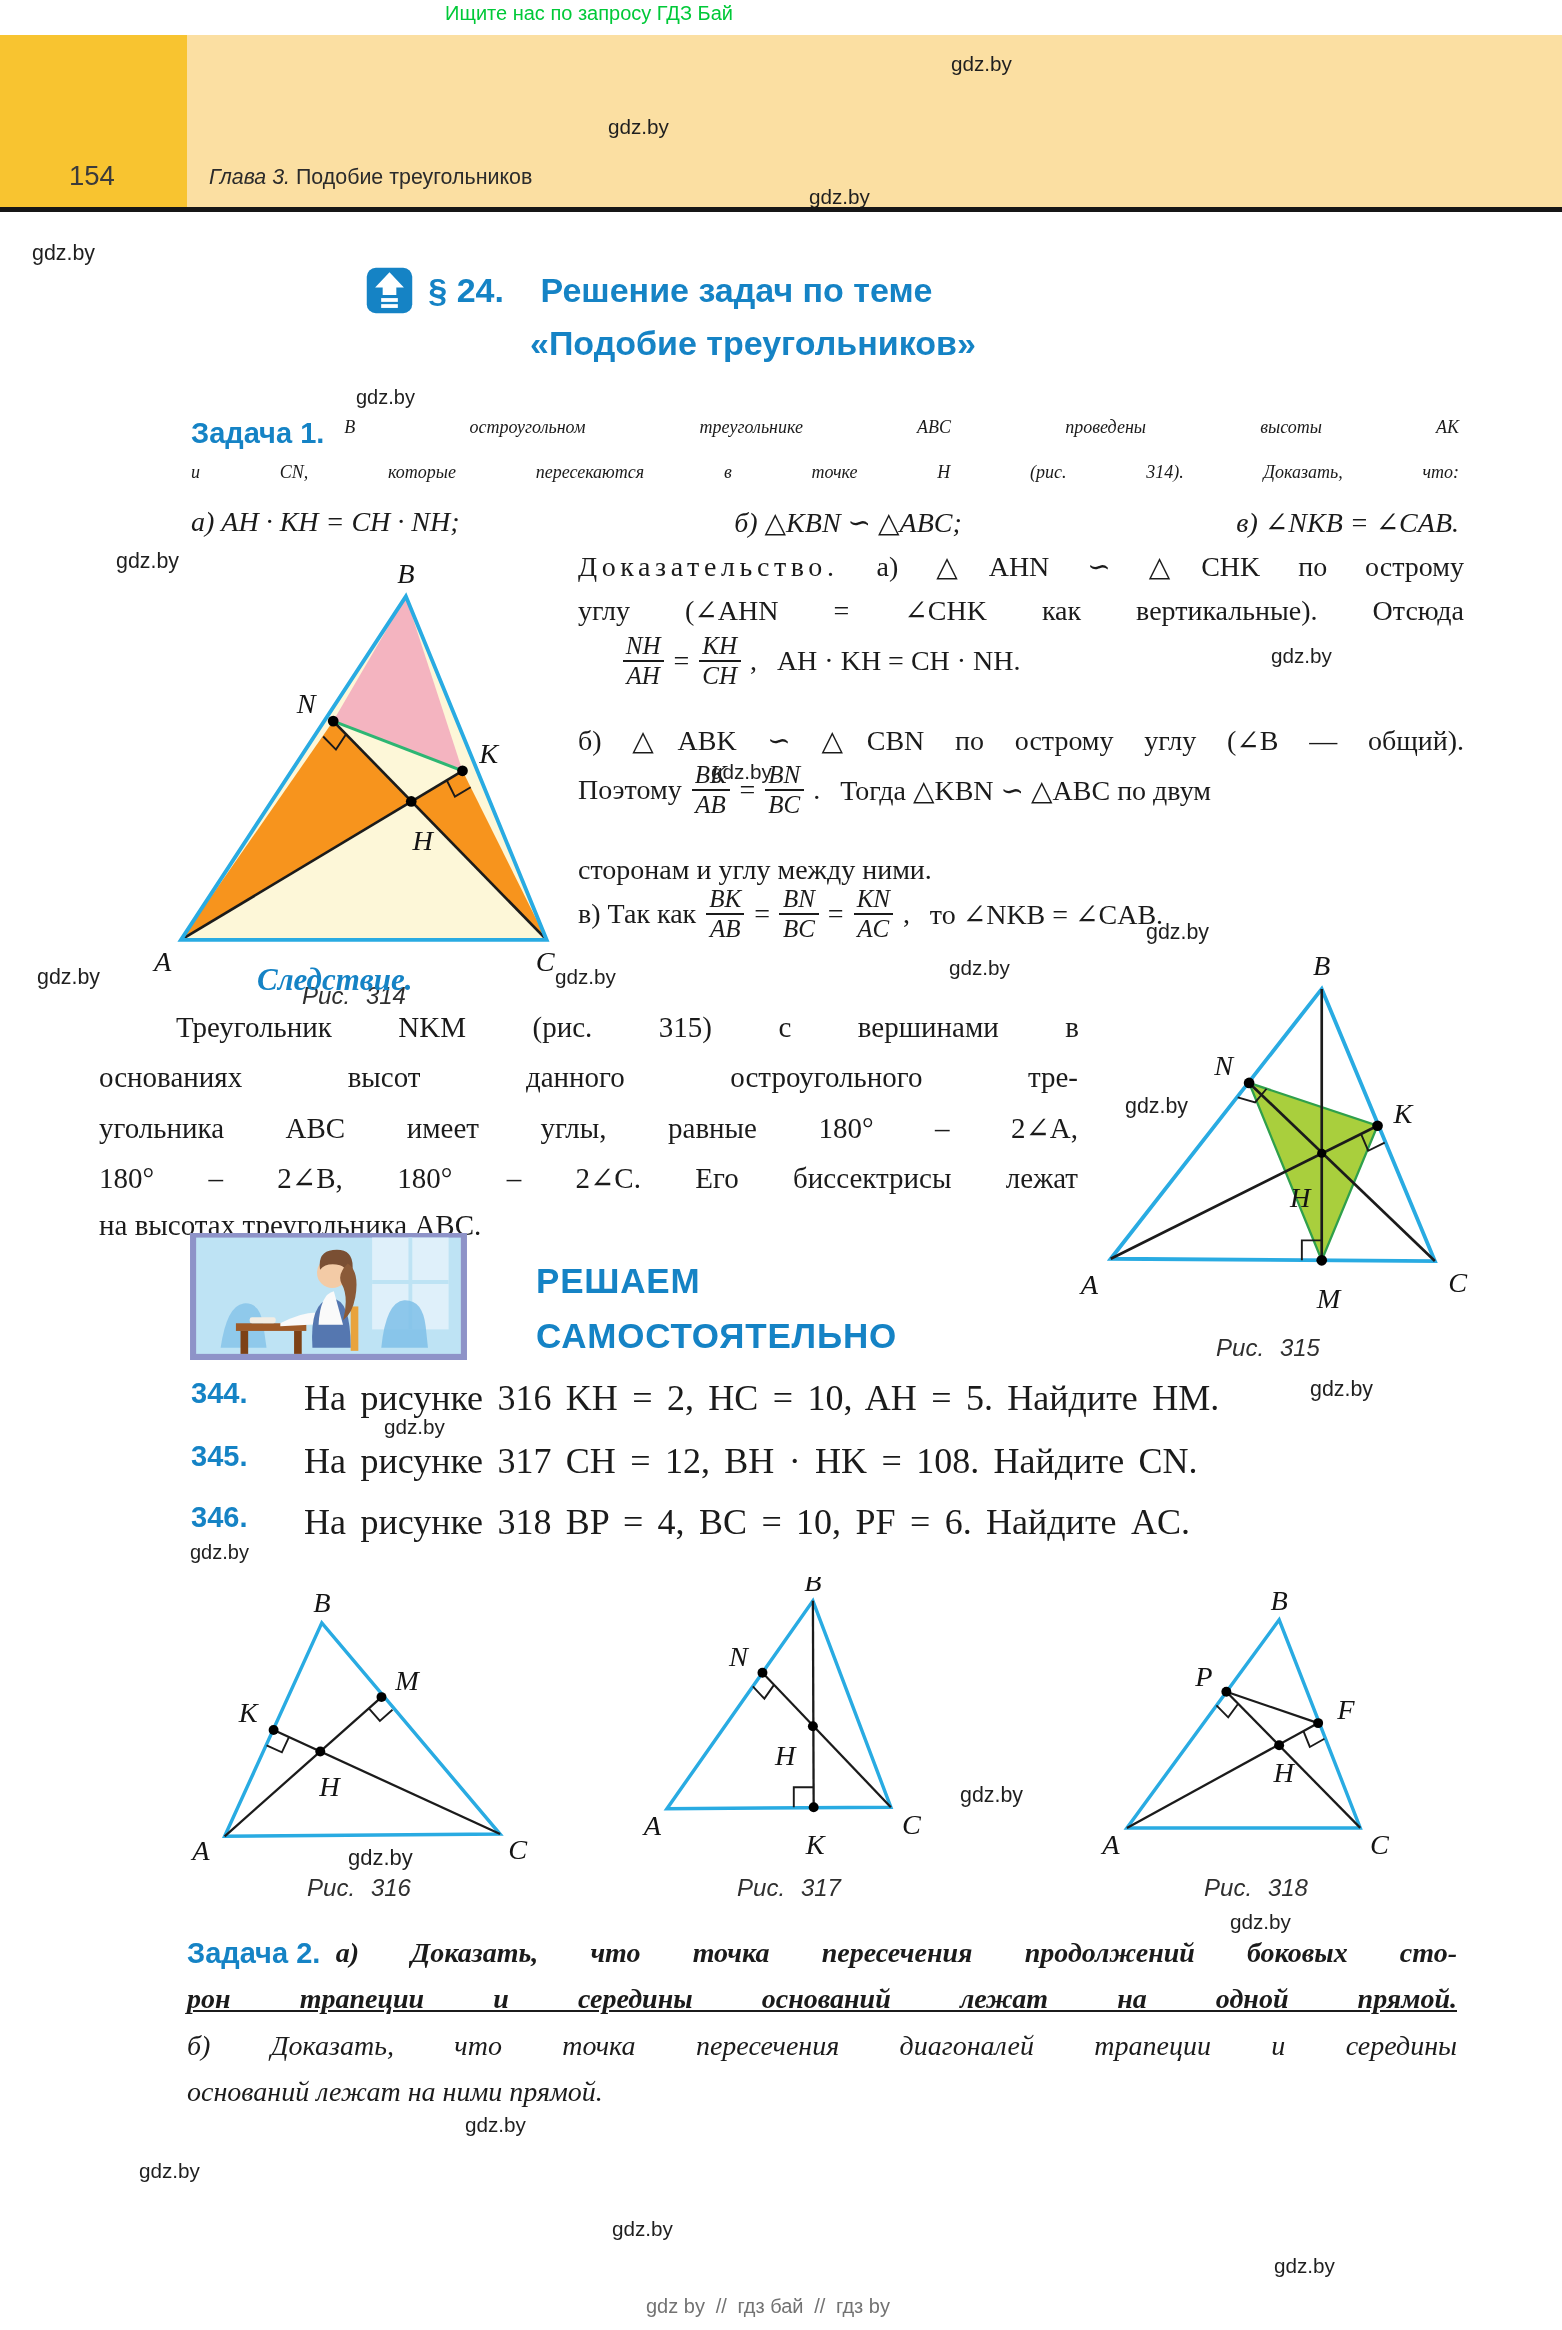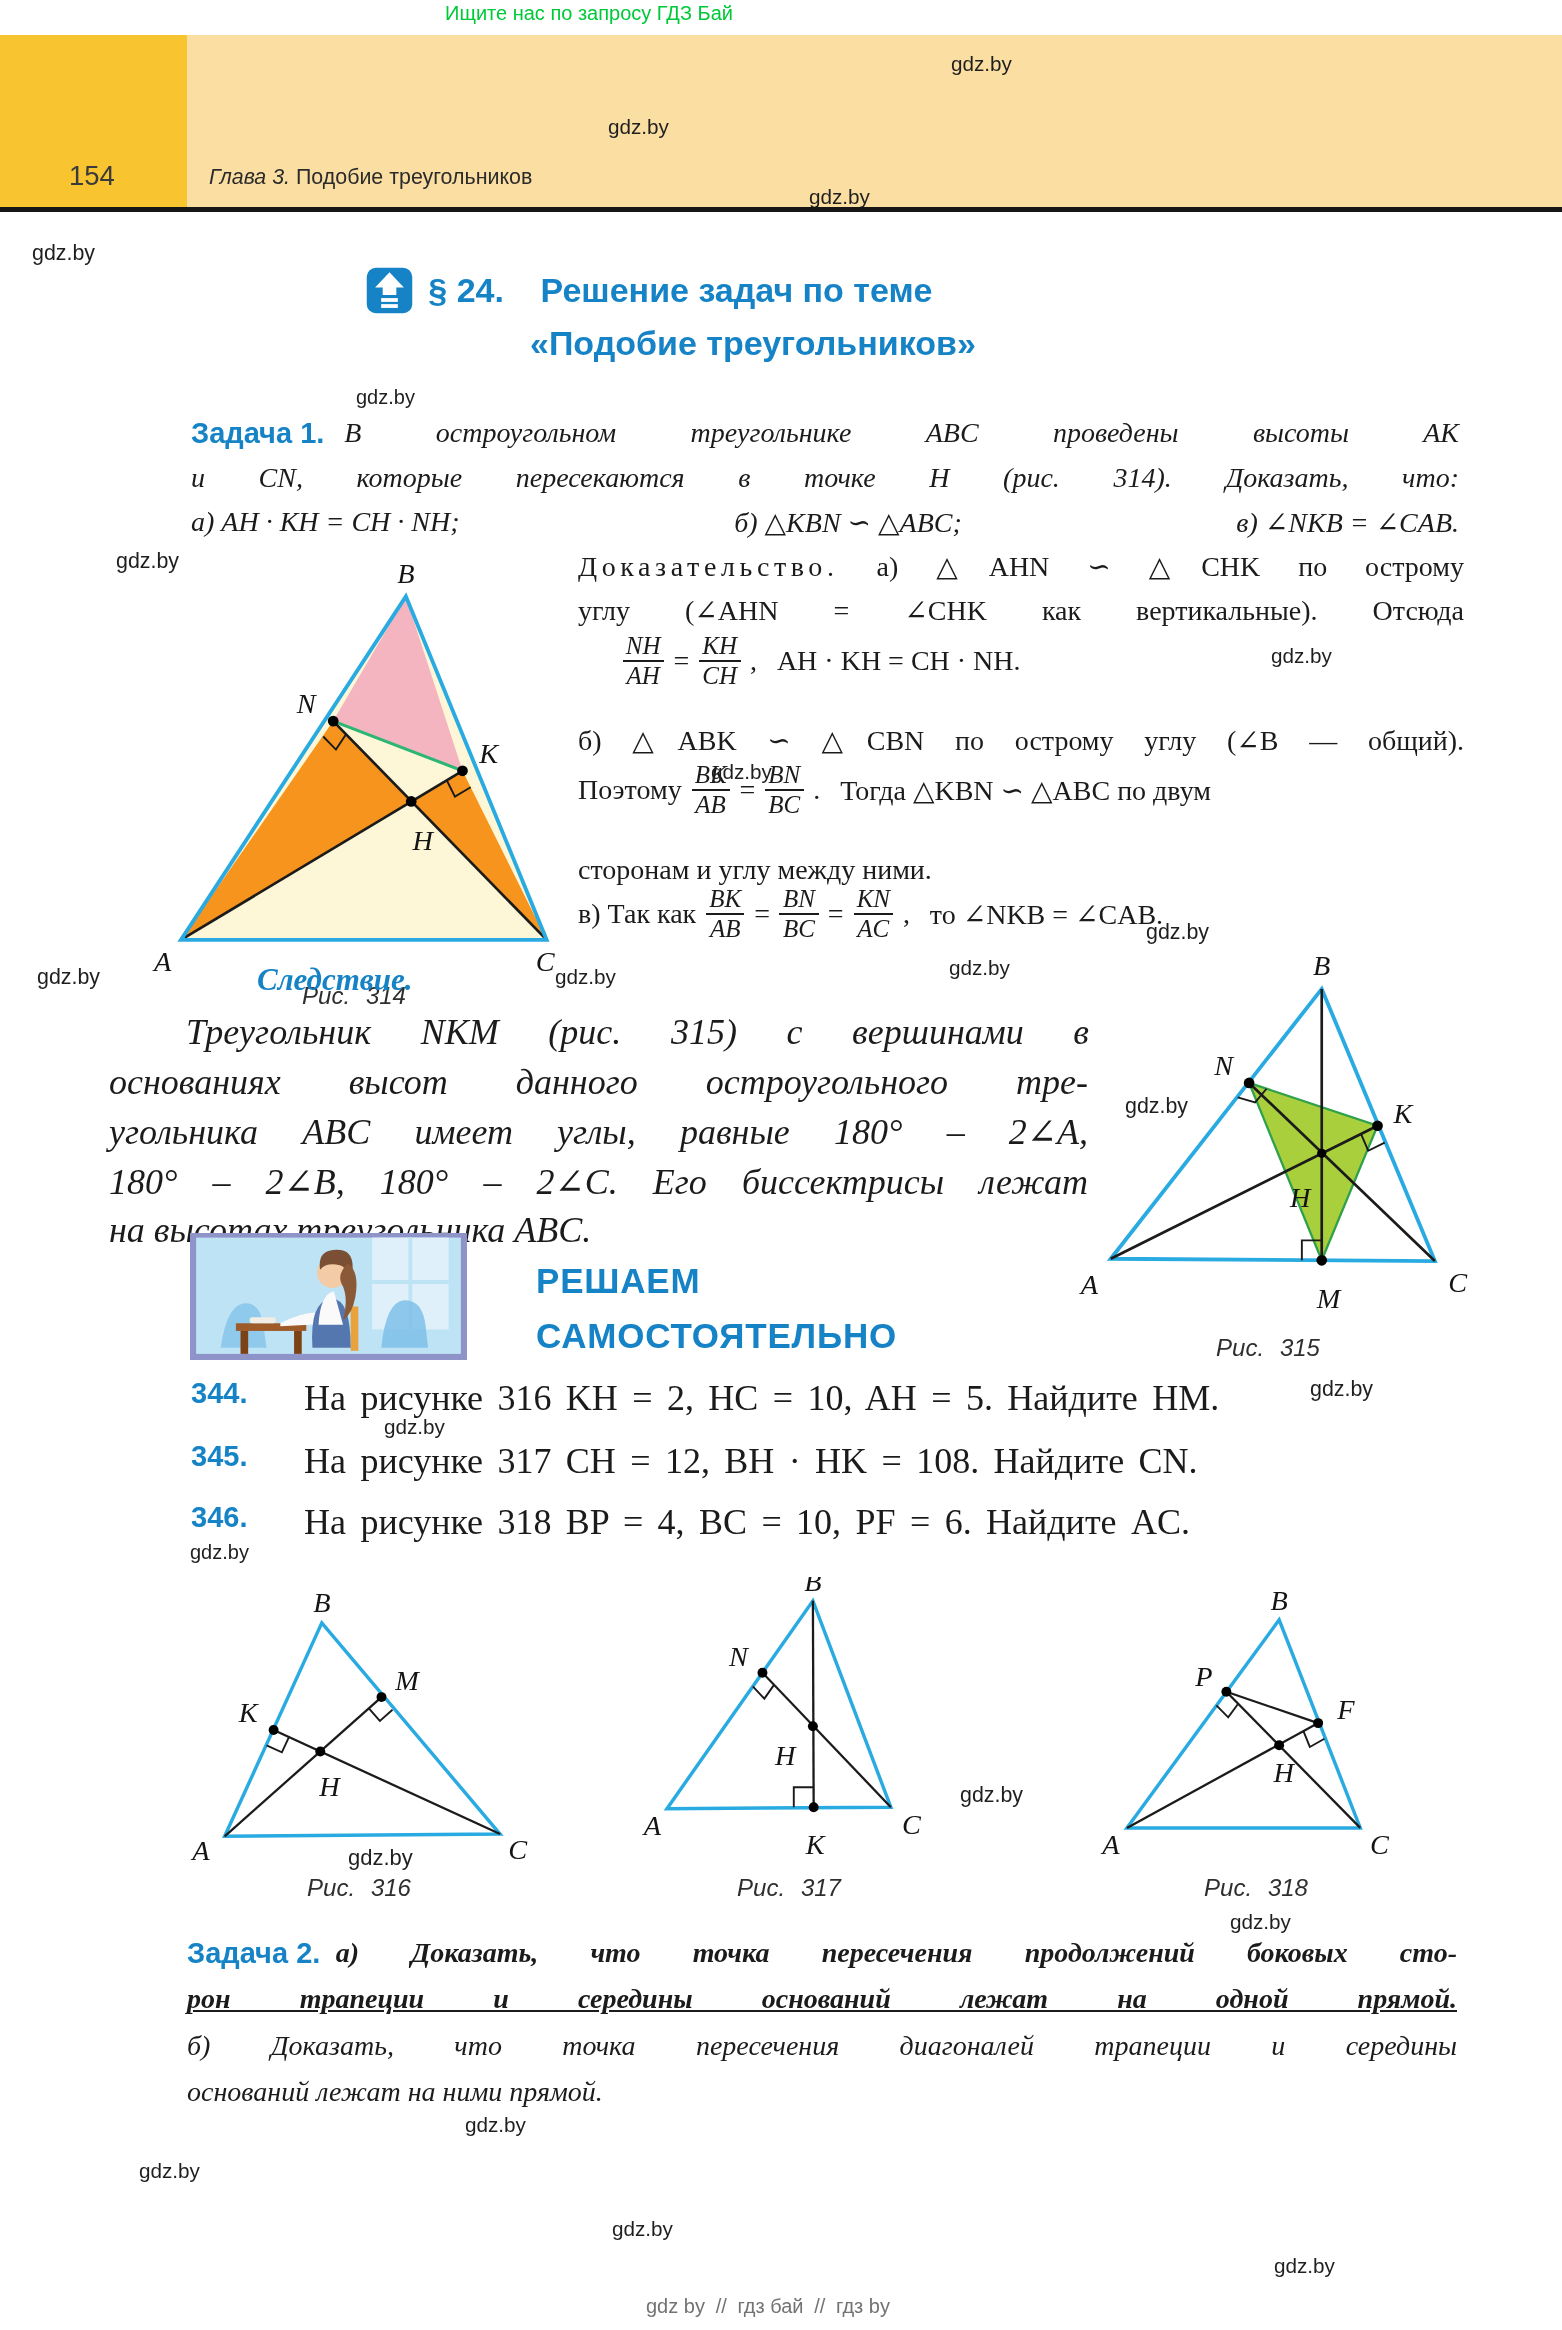--- a/index.html
+++ b/index.html
@@ -14,35 +14,35 @@
   .page-num{position:absolute;left:69px;top:125px;width:99px;text-align:left;
             font:27.5px "Liberation Sans","DejaVu Sans",sans-serif;color:#3b3b3b;}
   .chapter{position:absolute;left:209px;top:130px;font:21.4px "Liberation Sans","DejaVu Sans",sans-serif;color:#2b2b2b;white-space:nowrap;}
   .chapter i{font-style:italic;}
   .rule{position:absolute;left:0;top:207px;width:1563px;height:4.6px;background:#161616;}
   .sect-line1{position:absolute;left:366px;top:266px;display:flex;align-items:center;gap:15.3px;
               font:bold 34px "Liberation Sans","DejaVu Sans",sans-serif;color:#1583c5;white-space:nowrap;}
   .sect-line1 .t2{margin-left:21.4px;}
   .sect-line2{position:absolute;left:530px;top:324px;font:bold 34px "Liberation Sans","DejaVu Sans",sans-serif;color:#1583c5;white-space:nowrap;}
   .task-label{font:bold 29px "Liberation Sans","DejaVu Sans",sans-serif;color:#1583c5;white-space:nowrap;}
-  .body-it{font-style:italic;font-size:28px;}
+  .body-it{font-style:italic;font-size:18px;}
   .just{text-align:justify;text-align-last:justify;}
   .t1l1{position:absolute;left:191px;top:417px;width:1268px;display:flex;gap:20px;}
   .t1l1 .rest{flex:1;}
   .t1l2{position:absolute;left:191px;top:462px;width:1268px;}
   .t1l3{position:absolute;left:191px;top:506px;width:1268px;display:flex;justify-content:space-between;font-style:italic;font-size:28px;}
   .proof{position:absolute;left:578px;top:539px;width:886px;height:459px;font-size:28px;}
   .proof .row{position:absolute;left:0;width:100%;}
   .proof .frow{display:flex;align-items:center;gap:9.2px;}
   .spaced{letter-spacing:4.6px;}
   .frac{display:inline-flex;flex-direction:column;align-items:center;font-size:25px;line-height:1.12;font-style:italic;}
   .frac .den{border-top:2.3px solid #1b1b1b;padding:0 3.8px;}
   .frac .num{padding:0 3.8px;}
   .cor-label{position:absolute;left:257px;top:962px;font:bold italic 31px "Liberation Serif",serif;color:#1583c5;}
-  .cor{position:absolute;left:109px;width:979px;font-style:italic;font-size:36px;}
+  .cor{position:absolute;left:99px;width:979px;font-size:29px;}
   .solve{position:absolute;font:bold 35px "Liberation Sans","DejaVu Sans",sans-serif;color:#1583c5;letter-spacing:0.8px;}
   .prob-num{position:absolute;left:191px;width:84px;font:bold 29px "Liberation Sans","DejaVu Sans",sans-serif;color:#1583c5;}
   .prob-text{position:absolute;left:304px;width:1157px;font-size:36px;word-spacing:5.4px;}
   .caption{position:absolute;width:168px;text-align:center;font:italic 24px "Liberation Sans","DejaVu Sans",sans-serif;color:#2f2f2f;word-spacing:9.2px;}
   .t2l{position:absolute;left:187px;width:1270px;font-size:28px;font-style:italic;}
   .bold{font-weight:bold;}
   .t2first{display:flex;gap:15.3px;}
   .t2first .rest{flex:1;font-weight:bold;}
   .footer-links{position:absolute;left:646px;top:2295px;display:flex;gap:10.7px;
                 font:20px "Liberation Sans","DejaVu Sans",sans-serif;color:#737373;}

